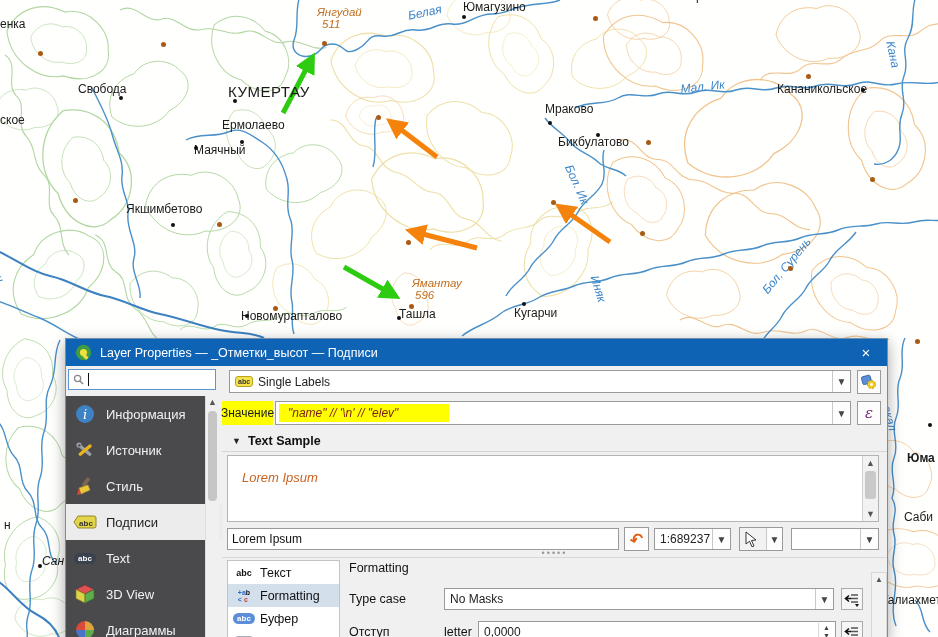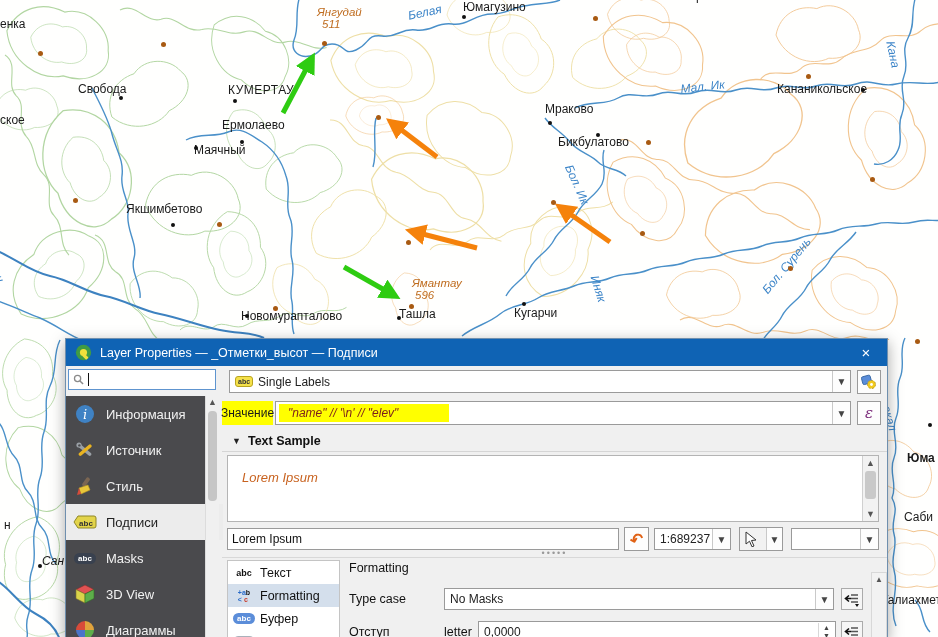--- a/index.html
+++ b/index.html
@@ -11,21 +11,21 @@
   .map svg{position:absolute;left:0;top:0}
   .cg{fill:none;stroke:#b2d6a2;stroke-width:1.1}
   .cy{fill:none;stroke:#eedfa6;stroke-width:1.1}
   .co{fill:none;stroke:#f1c48e;stroke-width:1.1}
   .rv{fill:none;stroke:#4a90c9;stroke-width:1.4}
   .rv2{fill:none;stroke:#3d82c0;stroke-width:2}
   .arrow-green{stroke:#2ecc11;stroke-width:5;fill:none}
   .arrow-orange{stroke:#f5820b;stroke-width:5;fill:none}
   .maplabel{position:absolute;white-space:nowrap;line-height:1;transform-origin:left top}
   .maplabel.town{color:#1a1a1a;font-size:12px}
-  .maplabel.city{font-size:12px;letter-spacing:.5px}
+  .maplabel.city{font-size:15px;letter-spacing:.5px}
   .maplabel.river{color:#3d85c8;font-style:italic;font-size:12px}
   .maplabel.elev{color:#bf6c1e;font-style:italic;font-size:11.5px}
   .dot-t{position:absolute;width:4px;height:4px;border-radius:50%;background:#111}
   .dot-b{position:absolute;width:5px;height:5px;border-radius:50%;background:#a85a12}
 
   
   .dlg{position:absolute;left:65px;top:338px;width:821px;height:299px;background:#f0f0f0;
        border:1px solid #6f8fae;box-shadow:0 4px 14px rgba(0,0,0,.35);overflow:hidden}
   .titlebar{position:absolute;left:0;top:0;width:100%;height:27px;background:#0f63b4;color:#fff;
             display:flex;align-items:center}
@@ -312,21 +312,21 @@
           <path d="M5,2 H21 a2,2 0 0 1 2,2 V12 a2,2 0 0 1 -2,2 H5 L1,8 Z" fill="#e3d44a" stroke="#8f8726" stroke-width="1"></path>
           <text x="13" y="11.5" font-size="8" font-weight="bold" fill="#333" text-anchor="middle">abc</text>
         </svg>
       </span>
       <span>Подписи</span>
     </div>
     <div class="side-item">
       <span class="sic">
         <span class="pill" style="background:#39414f">abc</span>
       </span>
-      <span>Masks</span>
+      <span>Text</span>
     </div>
     <div class="side-item">
       <span class="sic">
         <svg width="20" height="20" viewBox="0 0 20 20">
           <polygon points="10,1 19,5.5 10,10 1,5.5" fill="#e05252" stroke="#7d2b2b" stroke-width="0.6"></polygon>
           <polygon points="1,5.5 10,10 10,19 1,14.5" fill="#d9d34a" stroke="#7d762b" stroke-width="0.6"></polygon>
           <polygon points="19,5.5 10,10 10,19 19,14.5" fill="#5dae4a" stroke="#2f6d24" stroke-width="0.6"></polygon>
         </svg>
       </span>
       <span>3D View</span>

